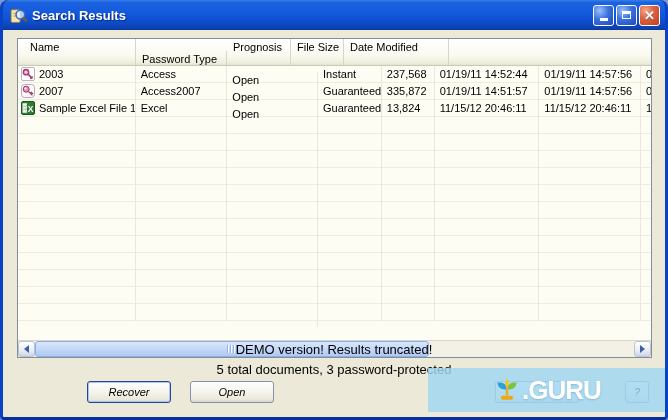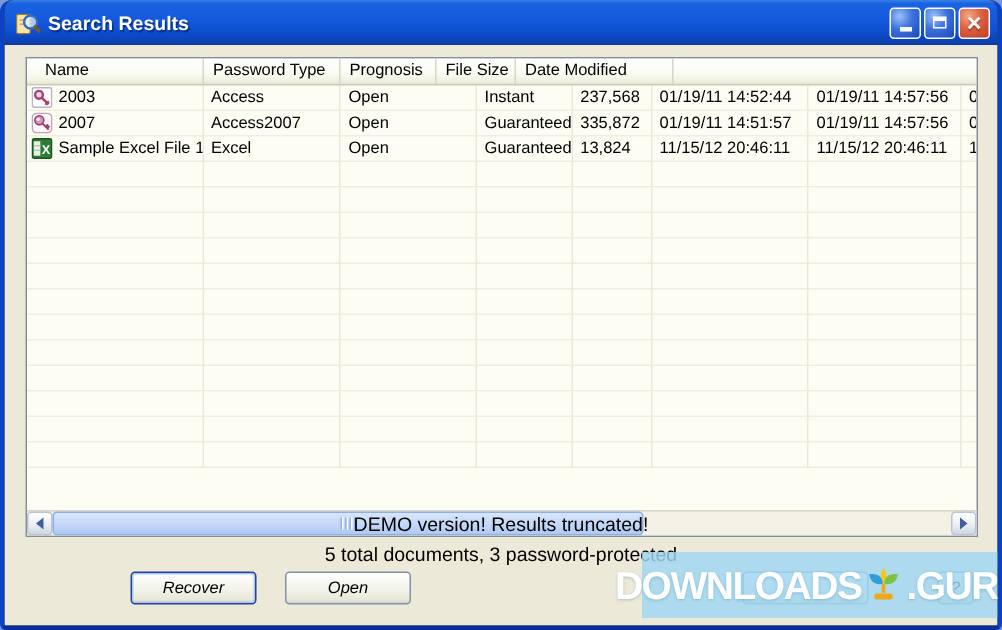--- a/index.html
+++ b/index.html
@@ -26,21 +26,21 @@
     background:#fdfdf4;display:flex;flex-direction:column;overflow:hidden;}
   .lv-header{display:flex;flex:0 0 18px;background:linear-gradient(180deg,#ffffff 0%,#fafaf1 60%,#efefdf 92%,#e3e2cf 100%);
     border-bottom:1px solid #cbc9b8;}
   .hcell{font-size:11px;color:#000;padding:2px 0 0 6px;border-right:1px solid #d8d6c6;overflow:hidden;white-space:nowrap;cursor:default;}
   .hcell.col0{padding-left:12px;}
   .lv-rows{flex:1 1 auto;overflow:hidden;}
   .trow{display:flex;height:17px;border-bottom:1px solid #eeeede;align-items:center;}
   .tcell{font-size:11px;color:#000;padding-left:5px;border-right:1px solid #e9e9d9;overflow:hidden;
     white-space:nowrap;height:17px;display:flex;align-items:center;}
   .tcell .ficon{width:14px;height:14px;margin:0 4px 0 -2px;flex:0 0 auto;display:inline-flex;}
-  .col0{width:118px;} .col1{width:92px;} .col2{width:91px;} .col3{width:64px;}
+  .col0{width:118px;} .col1{width:92px;} .col2{width:91px;margin-top:12px;} .col3{width:64px;}
   .col4{width:53px;} .col5{width:105px;} .col6{width:102px;}
   .col7{width:10px;border-right:none;}
   
   .hscroll{flex:0 0 17px;display:flex;background:#f3f1e6;border-top:1px solid #d9d6c8;}
   .sb-arrow{width:17px;height:16px;flex:0 0 auto;border:1px solid #b9c4d2;border-radius:3px;
     background:linear-gradient(180deg,#ffffff,#e9edf3 60%,#cfd6e2);display:flex;align-items:center;justify-content:center;}
   .chev{width:0;height:0;border-top:4px solid transparent;border-bottom:4px solid transparent;}
   .chev-left{border-right:5px solid #3f5f9e;}
   .chev-right{border-left:5px solid #3f5f9e;}
   .sb-track{flex:1 1 auto;position:relative;}
@@ -309,21 +309,20 @@
       <div class="line">5 total documents, 3 password-protected</div>
     </div>
 
     <button class="xpbtn default" style="left:84px;">Recover</button>
     <button class="xpbtn" style="left:187px;">Open</button>
     <button class="xpbtn" style="left:492px;"></button>
     <button class="xpbtn btn-help" style="left:622px;">?</button>
 
     <div class="watermark">
       <span class="wm-text">
-        <span>DOWNLOADS</span>
         <svg class="wm-logo" viewBox="0 0 32 32">
           <path d="M16 3 C13.2 7 13.2 11.5 16 14.5 C18.8 11.5 18.8 7 16 3 Z" fill="#f5c818"></path>
           <path d="M16.5 15 C16.5 10 20.5 6.5 27 7.8 C26 14 21.5 16.5 16.5 15 Z" fill="#7dc242"></path>
           <path d="M15.5 15 C15.5 10 11.5 6.5 5 7.8 C6 14 10.5 16.5 15.5 15 Z" fill="#2f9fd8"></path>
           <rect x="14.6" y="15" width="2.8" height="7" fill="#f0a818"></rect>
           <rect x="9" y="22.5" width="14" height="4.5" rx="2" fill="#f0a818"></rect>
         </svg>
         <span>.GURU</span>
       </span>
     </div>

